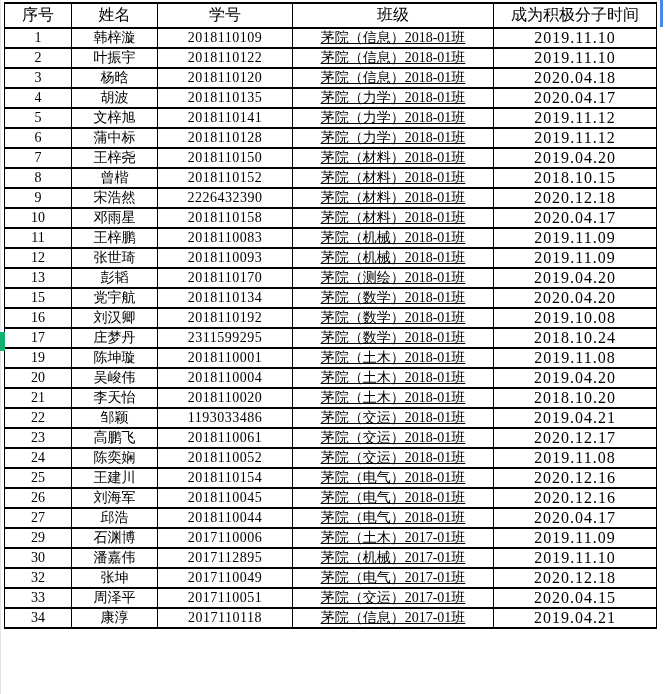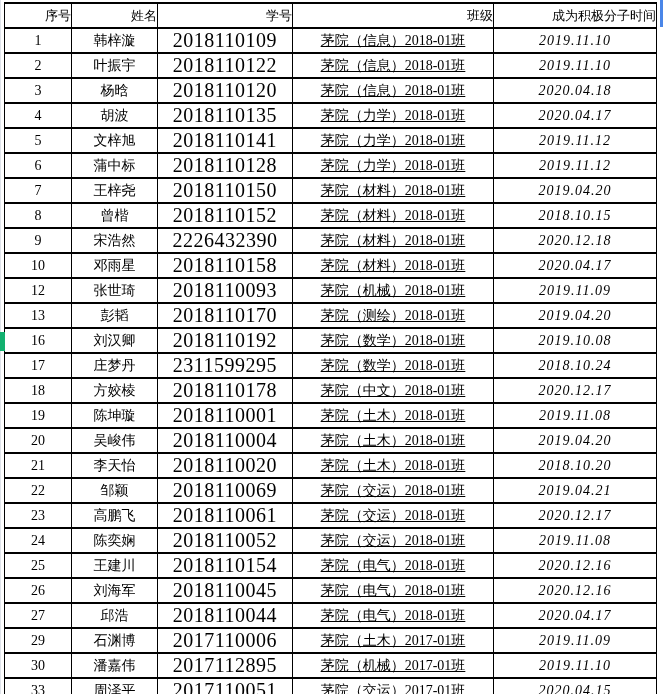--- a/index.html
+++ b/index.html
@@ -11,24 +11,24 @@
   table{
     border-collapse:collapse;table-layout:fixed;
     position:absolute;left:4px;top:2px;width:652px;
   }
   th,td{
     border-left:1px solid #000;border-right:1px solid #000;
     border-top:2px solid #000;border-bottom:2px solid #000;
     text-align:center;vertical-align:middle;padding:0;
     white-space:nowrap;overflow:hidden;
   }
-  thead th{height:23px;font-size:13px;font-weight:normal;text-align:right;}
+  thead th{height:23px;font-size:16px;font-weight:normal;}
   tbody td{height:16.95px;font-size:14px;}
-  td.c-id{letter-spacing:0.5px;font-size:20px;}
-  td.c-date{letter-spacing:1px;font-size:14px;font-style:italic;}
+  td.c-id{letter-spacing:0.5px;font-size:14px;}
+  td.c-date{letter-spacing:1px;font-size:16px;}
   td.c-class{font-size:14px;text-decoration:underline;}
   .sel-green{position:absolute;left:0;top:332px;width:5px;height:19px;background:#12b06f;}
   .marquee-blue{position:absolute;left:660px;top:0;width:3px;height:27px;background:#4a86e8;}
 </style>
 </head>
 <body>
 
 <div class="sheet-edge"></div>
 
 <table>
@@ -113,55 +113,62 @@
     <td class="c-date">2020.12.18</td>
   </tr>
       <tr>
     <td class="c-no">10</td>
     <td class="c-name">邓雨星</td>
     <td class="c-id">2018110158</td>
     <td class="c-class">茅院（材料）2018-01班</td>
     <td class="c-date">2020.04.17</td>
   </tr>
       <tr>
+    <td class="c-no">11</td>
+    <td class="c-name">王梓鹏</td>
+    <td class="c-id">2018110083</td>
+    <td class="c-class">茅院（机械）2018-01班</td>
+    <td class="c-date">2019.11.09</td>
+  </tr>
+      <tr>
     <td class="c-no">12</td>
     <td class="c-name">张世琦</td>
     <td class="c-id">2018110093</td>
     <td class="c-class">茅院（机械）2018-01班</td>
     <td class="c-date">2019.11.09</td>
   </tr>
       <tr>
     <td class="c-no">13</td>
     <td class="c-name">彭韬</td>
     <td class="c-id">2018110170</td>
     <td class="c-class">茅院（测绘）2018-01班</td>
     <td class="c-date">2019.04.20</td>
   </tr>
       <tr>
+    <td class="c-no">15</td>
+    <td class="c-name">党宇航</td>
+    <td class="c-id">2018110134</td>
+    <td class="c-class">茅院（数学）2018-01班</td>
+    <td class="c-date">2020.04.20</td>
+  </tr>
+      <tr>
     <td class="c-no">16</td>
     <td class="c-name">刘汉卿</td>
     <td class="c-id">2018110192</td>
     <td class="c-class">茅院（数学）2018-01班</td>
     <td class="c-date">2019.10.08</td>
   </tr>
       <tr>
     <td class="c-no">17</td>
     <td class="c-name">庄梦丹</td>
     <td class="c-id">2311599295</td>
     <td class="c-class">茅院（数学）2018-01班</td>
     <td class="c-date">2018.10.24</td>
   </tr>
       <tr>
-    <td class="c-no">18</td>
-    <td class="c-name">方姣棱</td>
-    <td class="c-id">2018110178</td>
-    <td class="c-class">茅院（中文）2018-01班</td>
-    <td class="c-date">2020.12.17</td>
-  </tr>
-      <tr>
     <td class="c-no">19</td>
     <td class="c-name">陈坤璇</td>
     <td class="c-id">2018110001</td>
     <td class="c-class">茅院（土木）2018-01班</td>
     <td class="c-date">2019.11.08</td>
   </tr>
       <tr>
     <td class="c-no">20</td>
     <td class="c-name">吴峻伟</td>
     <td class="c-id">2018110004</td>
@@ -171,21 +178,21 @@
       <tr>
     <td class="c-no">21</td>
     <td class="c-name">李天怡</td>
     <td class="c-id">2018110020</td>
     <td class="c-class">茅院（土木）2018-01班</td>
     <td class="c-date">2018.10.20</td>
   </tr>
       <tr>
     <td class="c-no">22</td>
     <td class="c-name">邹颖</td>
-    <td class="c-id">2018110069</td>
+    <td class="c-id">1193033486</td>
     <td class="c-class">茅院（交运）2018-01班</td>
     <td class="c-date">2019.04.21</td>
   </tr>
       <tr>
     <td class="c-no">23</td>
     <td class="c-name">高鹏飞</td>
     <td class="c-id">2018110061</td>
     <td class="c-class">茅院（交运）2018-01班</td>
     <td class="c-date">2020.12.17</td>
   </tr>
@@ -225,20 +232,27 @@
     <td class="c-date">2019.11.09</td>
   </tr>
       <tr>
     <td class="c-no">30</td>
     <td class="c-name">潘嘉伟</td>
     <td class="c-id">2017112895</td>
     <td class="c-class">茅院（机械）2017-01班</td>
     <td class="c-date">2019.11.10</td>
   </tr>
       <tr>
+    <td class="c-no">32</td>
+    <td class="c-name">张坤</td>
+    <td class="c-id">2017110049</td>
+    <td class="c-class">茅院（电气）2017-01班</td>
+    <td class="c-date">2020.12.18</td>
+  </tr>
+      <tr>
     <td class="c-no">33</td>
     <td class="c-name">周泽平</td>
     <td class="c-id">2017110051</td>
     <td class="c-class">茅院（交运）2017-01班</td>
     <td class="c-date">2020.04.15</td>
   </tr>
       <tr>
     <td class="c-no">34</td>
     <td class="c-name">康淳</td>
     <td class="c-id">2017110118</td>

